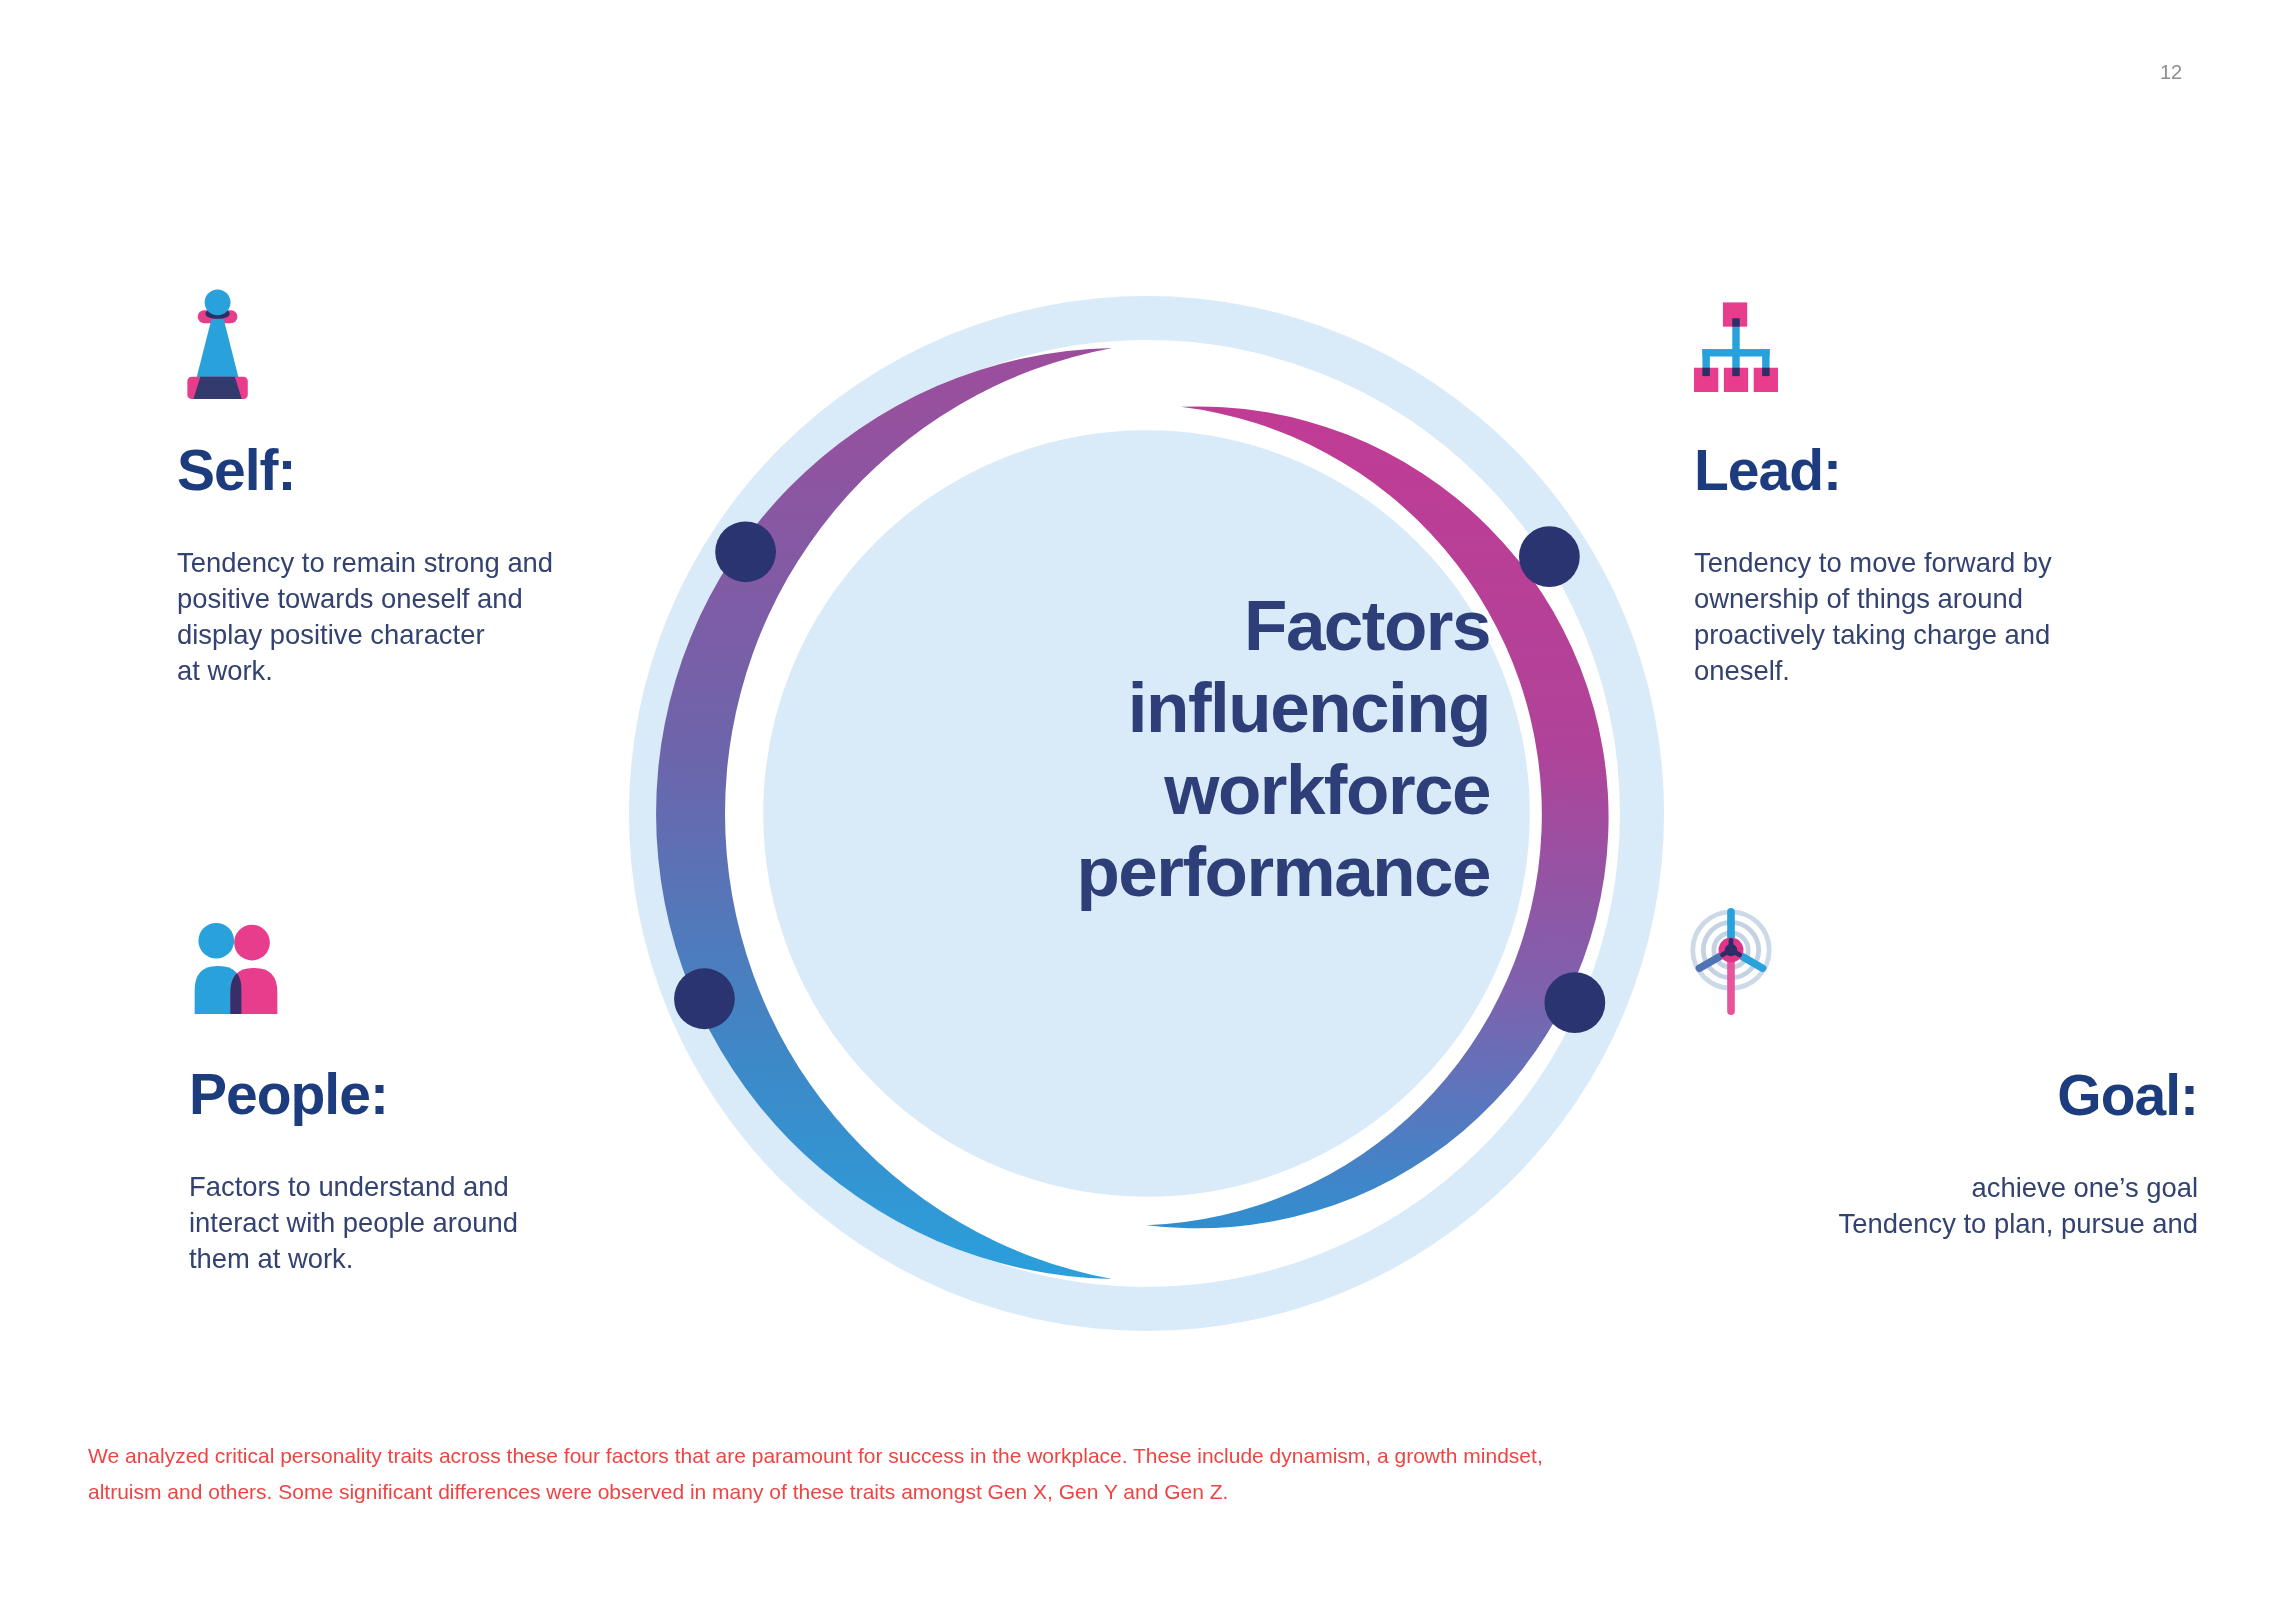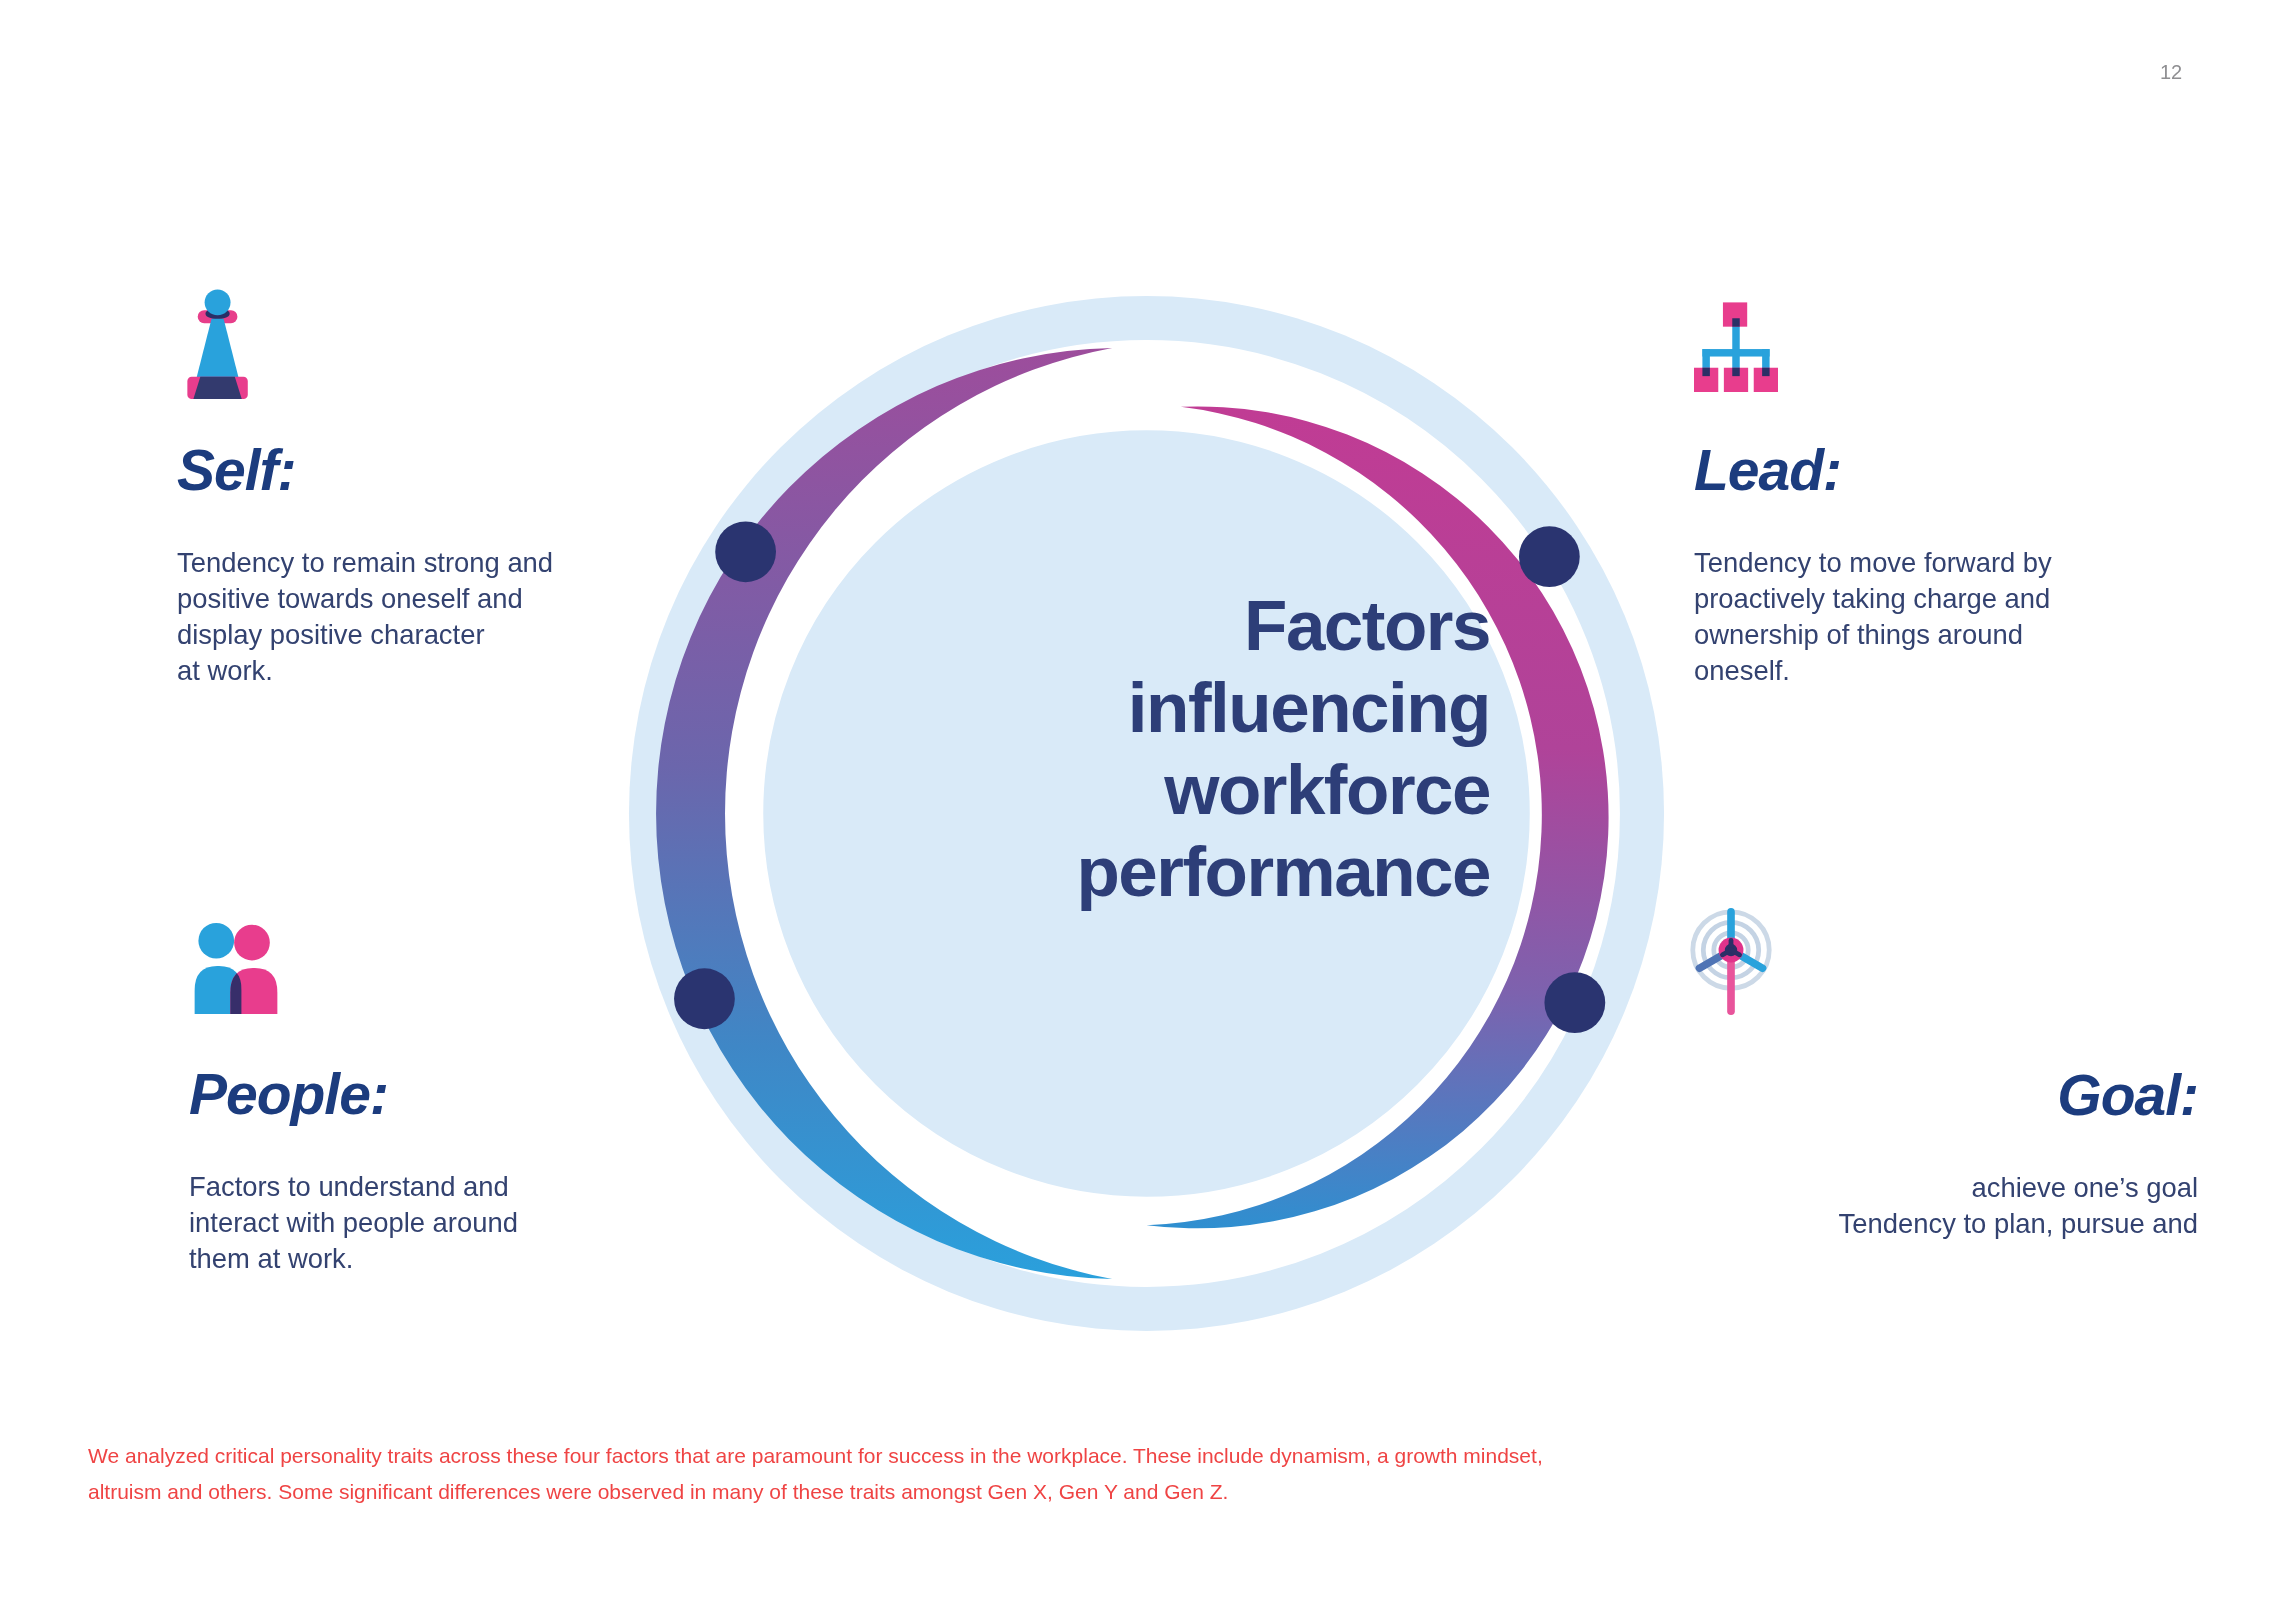--- a/index.html
+++ b/index.html
@@ -8,21 +8,21 @@
     font-family:"Liberation Sans", sans-serif;color:#334270;
   }
   .pagenum{
     position:absolute;left:2160px;top:61px;width:59px;
     font-size:20px;color:#8f8f92;text-align:left;
   }
   .factor{position:absolute;}
   .factor .icon{display:block;}
   .factor h2{
     margin:0;font-size:57px;line-height:57px;font-weight:bold;
-    color:#1c3c7e;letter-spacing:-1px;font-style:italic;
+    color:#1c3c7e;letter-spacing:-1px;
   }
   .factor p{margin:0;font-size:27.4px;line-height:36px;color:#334270;}
   .factor p .ln{display:block;}
   .f-self{left:177px;top:287px;width:490px;}
   .f-self .icon{width:82px;height:118px;margin-bottom:37px;}
   .f-lead{left:1694px;top:302px;width:510px;}
   .f-lead .icon{width:84px;height:96px;margin-bottom:44px;}
   .f-people{left:189px;top:917px;width:490px;}
   .f-people .icon{width:94px;height:102px;margin-bottom:47px;}
   .f-goal{left:1688px;top:904px;width:510px;text-align:right;}
@@ -109,22 +109,22 @@
       <rect x="0" y="70" width="26" height="26" fill="#e83d8d"></rect>
       <rect x="32" y="70" width="26" height="26" fill="#e83d8d"></rect>
       <rect x="64" y="70" width="26" height="26" fill="#e83d8d"></rect>
       <rect x="9" y="70" width="8" height="9" fill="#2b2f66"></rect>
       <rect x="41" y="70" width="8" height="9" fill="#2b2f66"></rect>
       <rect x="73" y="70" width="8" height="9" fill="#2b2f66"></rect>
     </svg>
     <h2>Lead:</h2>
     <p>
       <span class="ln">Tendency to move forward by</span>
+      <span class="ln">ownership of things around</span>
       <span class="ln">proactively taking charge and</span>
-      <span class="ln">ownership of things around</span>
       <span class="ln">oneself.</span>
     </p>
   </section>
 
   <section class="factor f-people">
     <svg class="icon" viewBox="0 0 100 108">
       <defs>
         <clipPath id="blueperson">
           <path d="M6 103 L6 78 Q6 52 30 52 L32 52 Q56 52 56 78 L56 103 Z"></path>
           <circle cx="29" cy="25" r="19"></circle>

